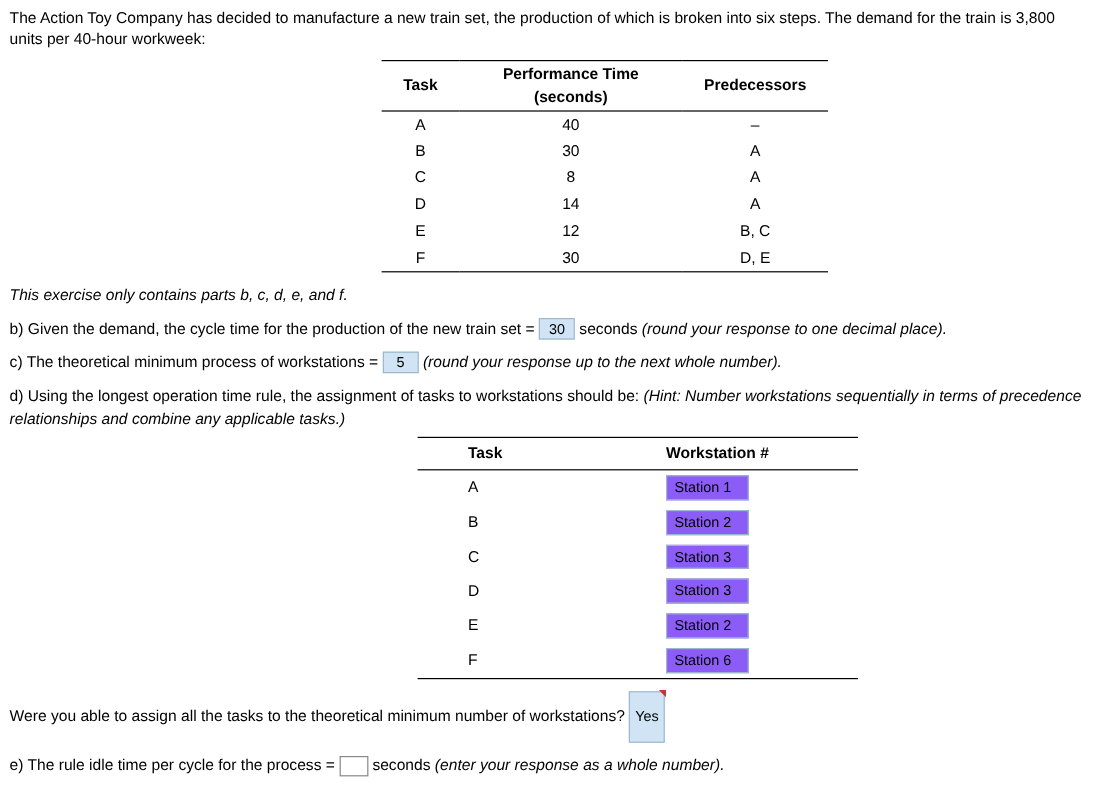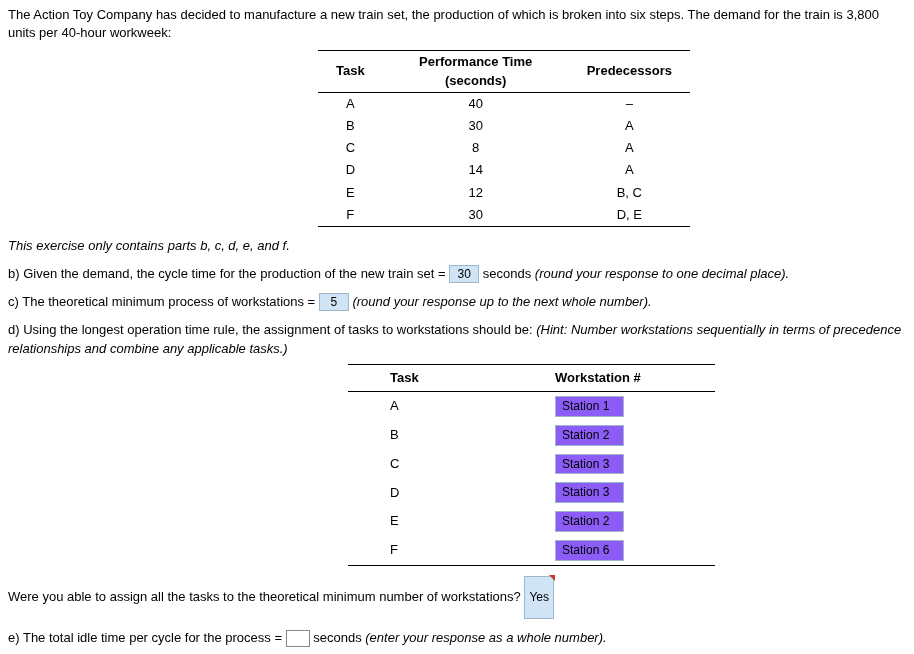--- a/index.html
+++ b/index.html
@@ -163,17 +163,17 @@
     </tbody>
   </table>
 </div>
 
 <div class="q">
   <span>Were you able to assign all the tasks to the theoretical minimum number of workstations?</span>
   <span class="yes-box">Yes</span>
 </div>
 
 <div class="q">
-  <span>e) The total idle time per cycle for the process =</span>
+  <span>e) The rule idle time per cycle for the process =</span>
   <span class="ans-empty"></span>
   <span>seconds</span>
   <span class="italic">(enter your response as a whole number).</span>
 </div>
 
 </body></html>

